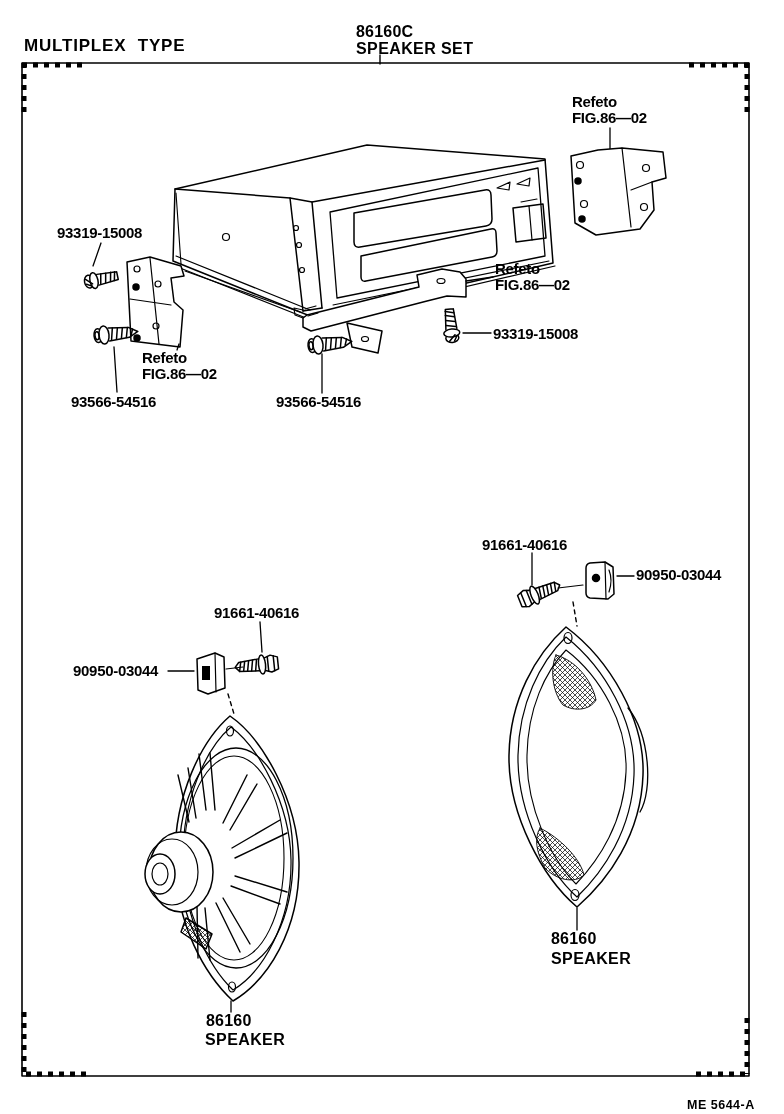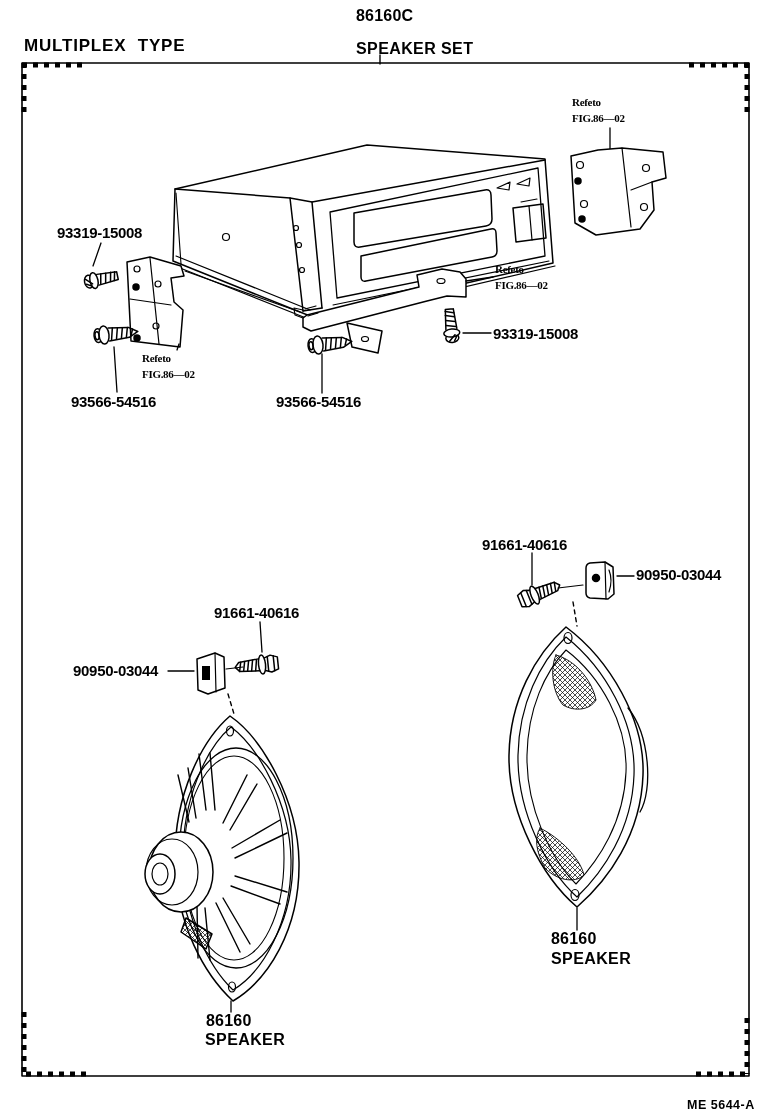--- a/index.html
+++ b/index.html
@@ -1,21 +1,21 @@
 <!DOCTYPE html>
 <html><head>
 <meta charset="utf-8">
 <style>
   html,body{margin:0;padding:0;background:#fff;}
   .stage{position:relative;width:784px;height:1114px;background:#fff;overflow:hidden;
          font-family:"Liberation Sans",sans-serif;color:#000;}
   svg.art{position:absolute;left:0;top:0;}
   .lbl{position:absolute;font-weight:bold;color:#000;white-space:nowrap;letter-spacing:-0.3px;}
   .pn{font-size:15px;text-align:right;}
-  .ref{font-size:11px;line-height:16px;font-family:Liberation Serif, serif;}
+  .ref{font-size:15px;line-height:16px;}
   .big{font-size:16px;letter-spacing:0.2px;}
   .sub{font-size:16px;letter-spacing:0.4px;}
   .title{font-size:17px;letter-spacing:0.8px;word-spacing:6px;}
   .footer{font-size:12.5px;letter-spacing:0.5px;margin-top:20px;}
 </style>
 </head>
 <body>
 
 <div class="stage">
 
@@ -182,21 +182,21 @@
     <ellipse cx="575" cy="895" rx="4" ry="5.5" stroke-width="1.2"></ellipse>
     <path d="M556,655 C575,660 592,680 596,700 C590,710 575,712 563,705 C552,692 550,668 556,655 Z" fill="url(#xh)" stroke-width="0.9"></path>
     <path d="M540,828 C560,838 580,858 584,875 C575,884 556,880 545,868 C536,852 534,838 540,828 Z" fill="url(#xh)" stroke-width="0.9"></path>
     <line x1="577" y1="908" x2="577" y2="930" stroke-width="1.3"></line>
   </g>
 
 </svg>
 
 <div class="lbl title" style="left:24px;top:36px;">MULTIPLEX TYPE</div>
 
-<div class="lbl big" style="left:356px;top:7px;">86160C</div>
+<div class="lbl big" style="left:356px;top:23px;">86160C</div>
 <div class="lbl sub" style="left:356px;top:40px;">SPEAKER SET</div>
 
 <div class="lbl ref" style="left:572px;top:94px;">
   <div>Refeto</div>
   <div>FIG.86—02</div>
 </div>
 
 <div class="lbl pn" style="left:57px;top:224px;">93319-15008</div>
 
 <div class="lbl ref" style="left:142px;top:350px;">

